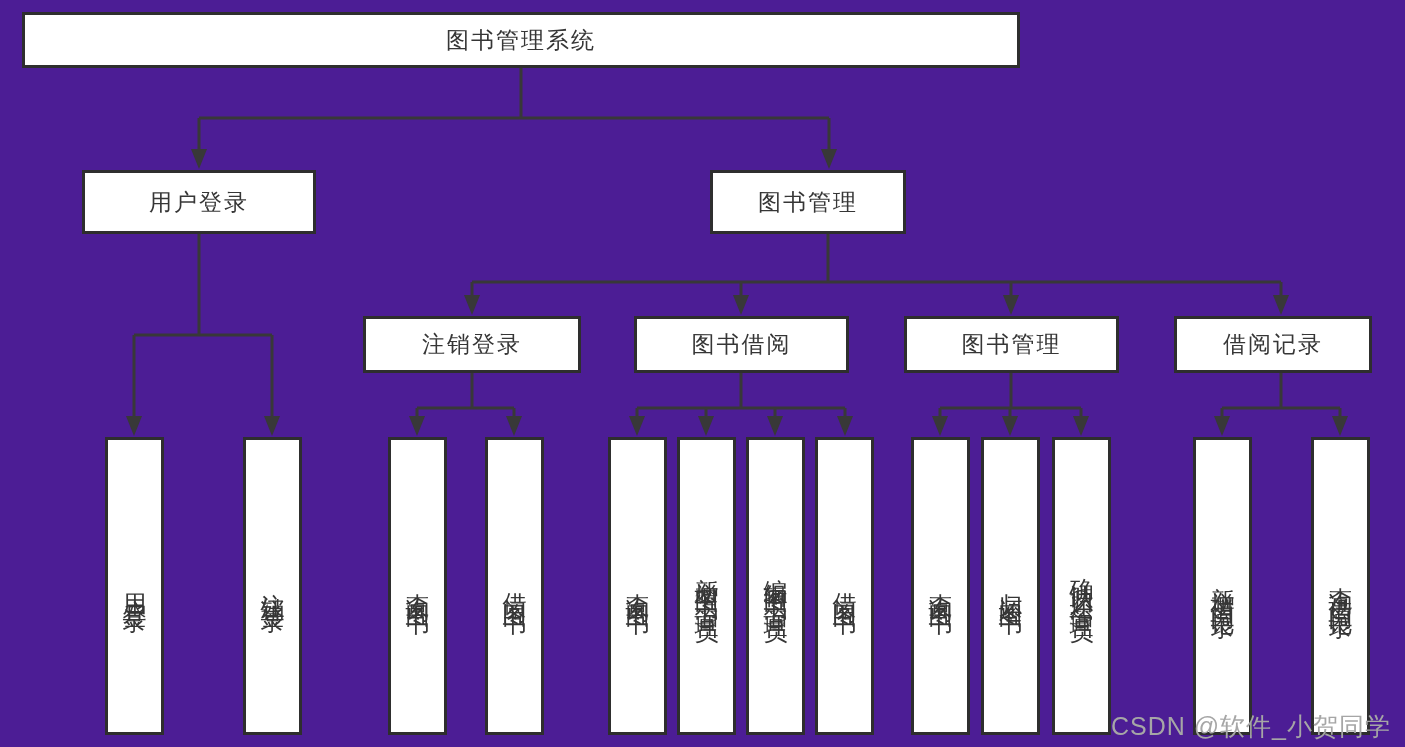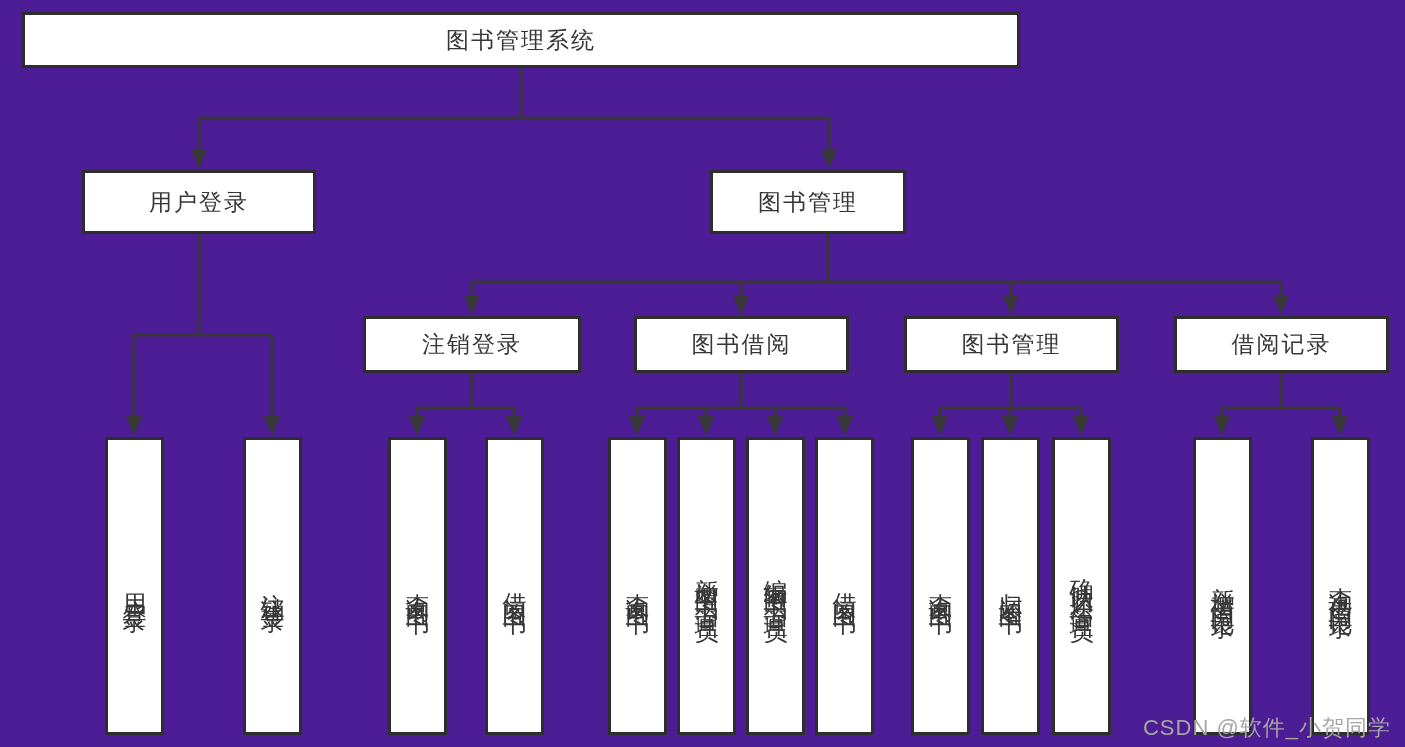--- a/index.html
+++ b/index.html
@@ -40,21 +40,21 @@
     text-orientation: mixed;
     font-size: 24px;
     line-height: 1;
     letter-spacing: 6px;
     color: #363636;
   }
   .watermark {
     position: absolute;
     right: 14px;
     bottom: 4px;
-    font-size: 22px;
+    font-size: 25px;
     letter-spacing: 1px;
     color: #a6a6a6;
   }
 </style>
 </head>
 <body>
 
 <div id="canvas">
 
   <svg class="wires" width="1405" height="747" viewBox="0 0 1405 747">
@@ -105,21 +105,21 @@
   </svg>
 
   <div class="box" style="left:22px; top:12px; width:998px; height:56px">图书管理系统</div>
 
   <div class="box" style="left:82px; top:170px; width:234px; height:64px">用户登录</div>
   <div class="box" style="left:710px; top:170px; width:196px; height:64px">图书管理</div>
 
   <div class="box" style="left:363px; top:316px; width:218px; height:57px">注销登录</div>
   <div class="box" style="left:634px; top:316px; width:215px; height:57px">图书借阅</div>
   <div class="box" style="left:904px; top:316px; width:215px; height:57px">图书管理</div>
-  <div class="box" style="left:1174px; top:316px; width:215px; height:57px">借阅记录</div>
+  <div class="box" style="left:1174px; top:316px; width:198px; height:57px">借阅记录</div>
 
   <div class="box leaf" style="left:105px; top:437px; width:59px; height:298px">
     <span class="vtext">用户登录</span>
   </div>
   <div class="box leaf" style="left:243px; top:437px; width:59px; height:298px">
     <span class="vtext">注销登录</span>
   </div>
 
   <div class="box leaf" style="left:388px; top:437px; width:59px; height:298px">
     <span class="vtext">查询图书</span>

